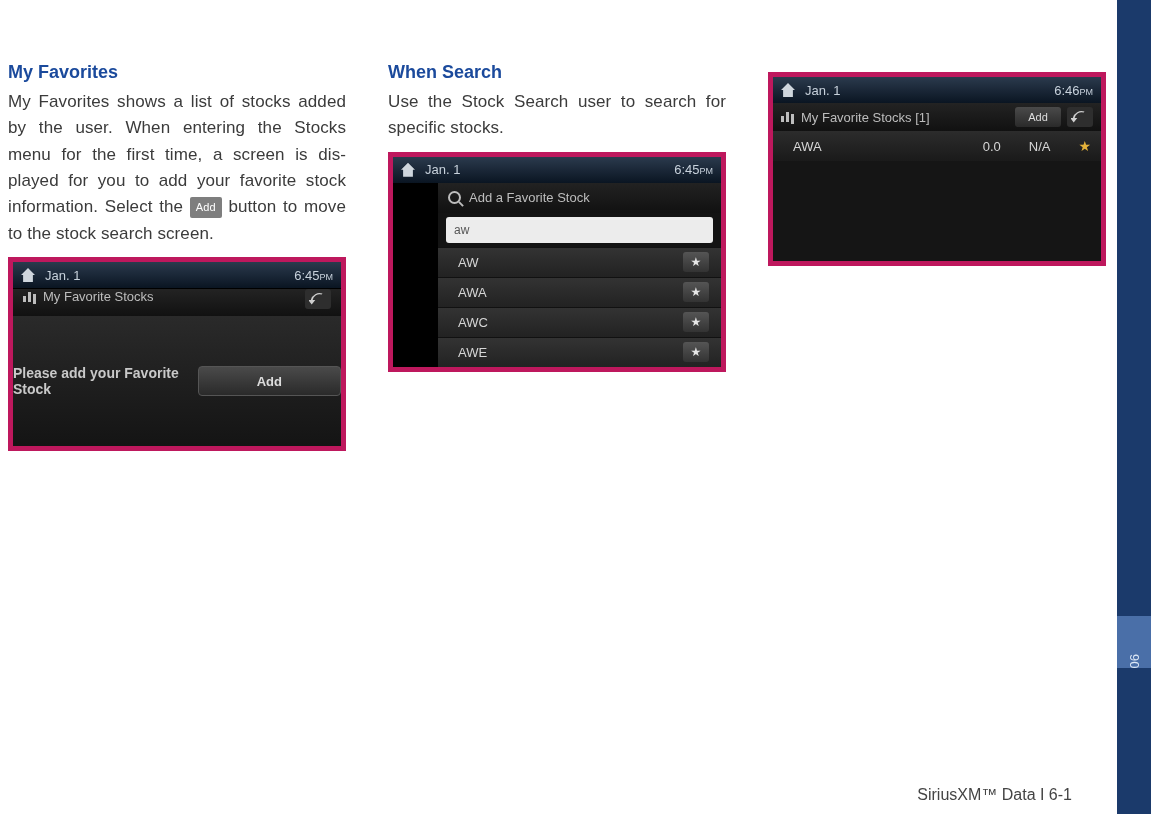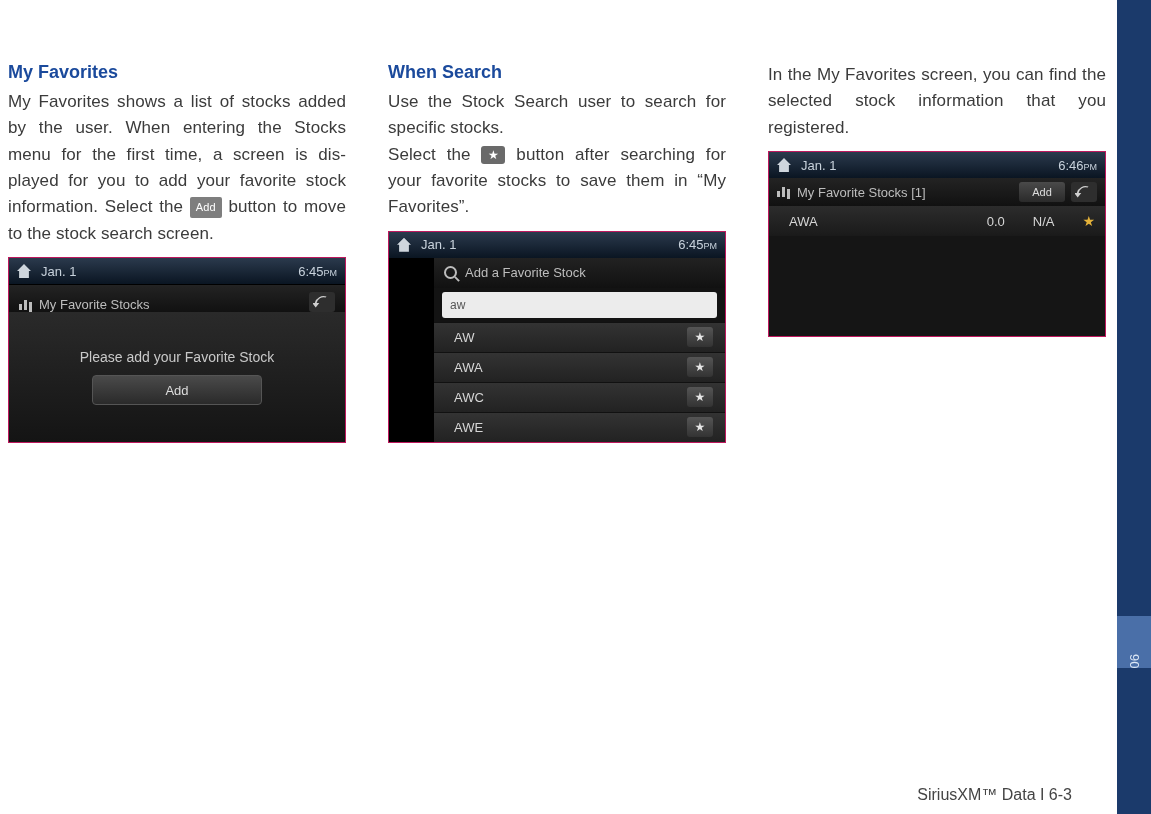--- a/index.html
+++ b/index.html
@@ -5,28 +5,28 @@
   * { box-sizing: border-box; margin: 0; padding: 0; }
   html, body { width: 1151px; height: 814px; font-family: Arial, Helvetica, sans-serif; background: #fff; color: #333; }
   .page { position: relative; width: 1151px; height: 814px; }
   .content { position: absolute; left: 0; top: 62px; width: 1092px; display: flex; gap: 42px; padding-left: 8px; }
   .col { width: 340px; }
   .col3 { width: 340px; }
   .heading { color: #1b4a9c; font-weight: bold; font-size: 18px; margin-bottom: 6px; }
   .body-text { font-size: 17px; line-height: 1.55; color: #3b3b3b; text-align: justify; letter-spacing: 0.1px; }
   .inline-btn { display: inline-block; background: #7e7e7e; color: #fff; font-size: 11px; padding: 2px 6px; border-radius: 2px; vertical-align: 1px; }
   .inline-star { display:inline-flex; align-items:center; justify-content:center; width:24px; height:18px; background:#6a6a6a; color:#fff; font-size:12px; border-radius:3px; vertical-align:1px; }
-  .screenshot { margin-top: 10px; width: 338px; border: 1px solid #be185d; background:#000; }
+  .screenshot { margin-top: 10px; width: 338px; border: 5px solid #be185d; background:#000; }
   
   .shot-topbar { height: 26px; background: linear-gradient(#2b3a4d,#0a1522); display:flex; align-items:center; color:#c8d2dc; font-size:13px; padding:0 8px; gap:10px; }
   .home-icon { width:14px; height:14px; background:#cfd6dd; clip-path: polygon(50% 0, 100% 50%, 85% 50%, 85% 100%, 15% 100%, 15% 50%, 0 50%); }
-  .shot-subbar { height:28px; background: linear-gradient(#232323,#111); display:flex; align-items:flex-end; justify-content:space-between; padding:0 10px; color:#bdbdbd; font-size:13px; border-top:1px solid #000; }
+  .shot-subbar { height:28px; background: linear-gradient(#232323,#111); display:flex; align-items:flex-start; justify-content:space-between; padding:0 10px; color:#bdbdbd; font-size:13px; border-top:1px solid #000; }
   .back-icon { width:26px; height:20px; display:flex; align-items:center; justify-content:center; background:#2e2e2e; border-radius:3px; }
   .arrow-svg { width:18px; height:14px; }
-  .shot-body { height:130px; background: linear-gradient(#2a2a2a,#141414); display:flex; flex-direction:column; align-items:center; justify-content:center; gap:10px; color:#c9c9c9; font-size:14px; }
+  .shot-body { height:130px; background: linear-gradient(#2a2a2a,#141414); display:flex; flex-direction:row; align-items:center; justify-content:center; gap:10px; color:#c9c9c9; font-size:14px;font-weight:bold; }
   .add-btn { width:170px; height:30px; background: linear-gradient(#4a4a4a,#2a2a2a); border:1px solid #555; border-radius:4px; color:#ddd; display:flex; align-items:center; justify-content:center; font-size:13px; }
   
   .shot2-body { background:#131313;margin-left:45px; }
   .search-row { height:30px; background:linear-gradient(#222,#111); display:flex; align-items:center; padding:0 10px; gap:8px; color:#bdbdbd; font-size:13px; }
   .mag-icon { width:13px; height:13px; border:2px solid #bdbdbd; border-radius:50%; position:relative; }
   .mag-icon::after { content:""; position:absolute; width:6px; height:2px; background:#bdbdbd; bottom:-3px; right:-5px; transform:rotate(45deg); }
   .input-box { margin:4px 8px; height:26px; background:#ececec; border-radius:3px; display:flex; align-items:center; padding:0 8px; color:#555; font-size:12px; }
   .result-row { height:30px; background:linear-gradient(#333,#222); border-top:1px solid #111; display:flex; align-items:center; justify-content:space-between; padding:0 12px 0 20px; color:#d6d6d6; font-size:13px; }
   .star-btn { width:26px; height:20px; background:linear-gradient(#555,#333); border-radius:3px; display:flex; align-items:center; justify-content:center; color:#e6e6e6; font-size:12px; }
   
@@ -81,25 +81,20 @@
         <div class="shot-body">
           <div>Please add your Favorite Stock</div>
           <div class="add-btn">Add</div>
         </div>
       </div>
     </div>
 
     <div class="col">
       <div class="heading">When Search</div>
       <p class="body-text">Use the Stock Search user to search for specific stocks.</p>
-      <p class="body-text">
-        <span>Select the </span>
-        <span class="inline-star">★</span>
-        <span> button after searching for your favorite stocks to save them in “My Favorites”.</span>
-      </p>
       <div class="screenshot">
         <div class="shot-topbar">
           <span class="home-icon"></span>
           <span>Jan. 1</span>
           <span style="margin-left:auto">
             <span>6:45</span><span style="font-size:9px">PM</span>
           </span>
         </div>
         <div class="shot2-body">
           <div class="search-row">
@@ -121,21 +116,20 @@
           </div>
           <div class="result-row">
             <span>AWE</span>
             <span class="star-btn">★</span>
           </div>
         </div>
       </div>
     </div>
 
     <div class="col3">
-      <p class="body-text">In the My Favorites screen, you can find the selected stock information that you registered.</p>
       <div class="screenshot">
         <div class="shot-topbar">
           <span class="home-icon"></span>
           <span>Jan. 1</span>
           <span style="margin-left:auto">
             <span>6:46</span><span style="font-size:9px">PM</span>
           </span>
         </div>
         <div class="fav-header">
           <span class="fav-left">
@@ -164,14 +158,14 @@
       </div>
     </div>
 
   </div>
 
   <div class="side-tab"></div>
   <div class="side-light">
     <div style="color:#dce7f5; font-size:13px; transform:rotate(-90deg); transform-origin:center; position:relative; top:28px;">06</div>
   </div>
 
-  <div class="footer">SiriusXM™ Data I 6-3</div>
+  <div class="footer">SiriusXM™ Data I 6-1</div>
 </div>
 
 </body></html>

